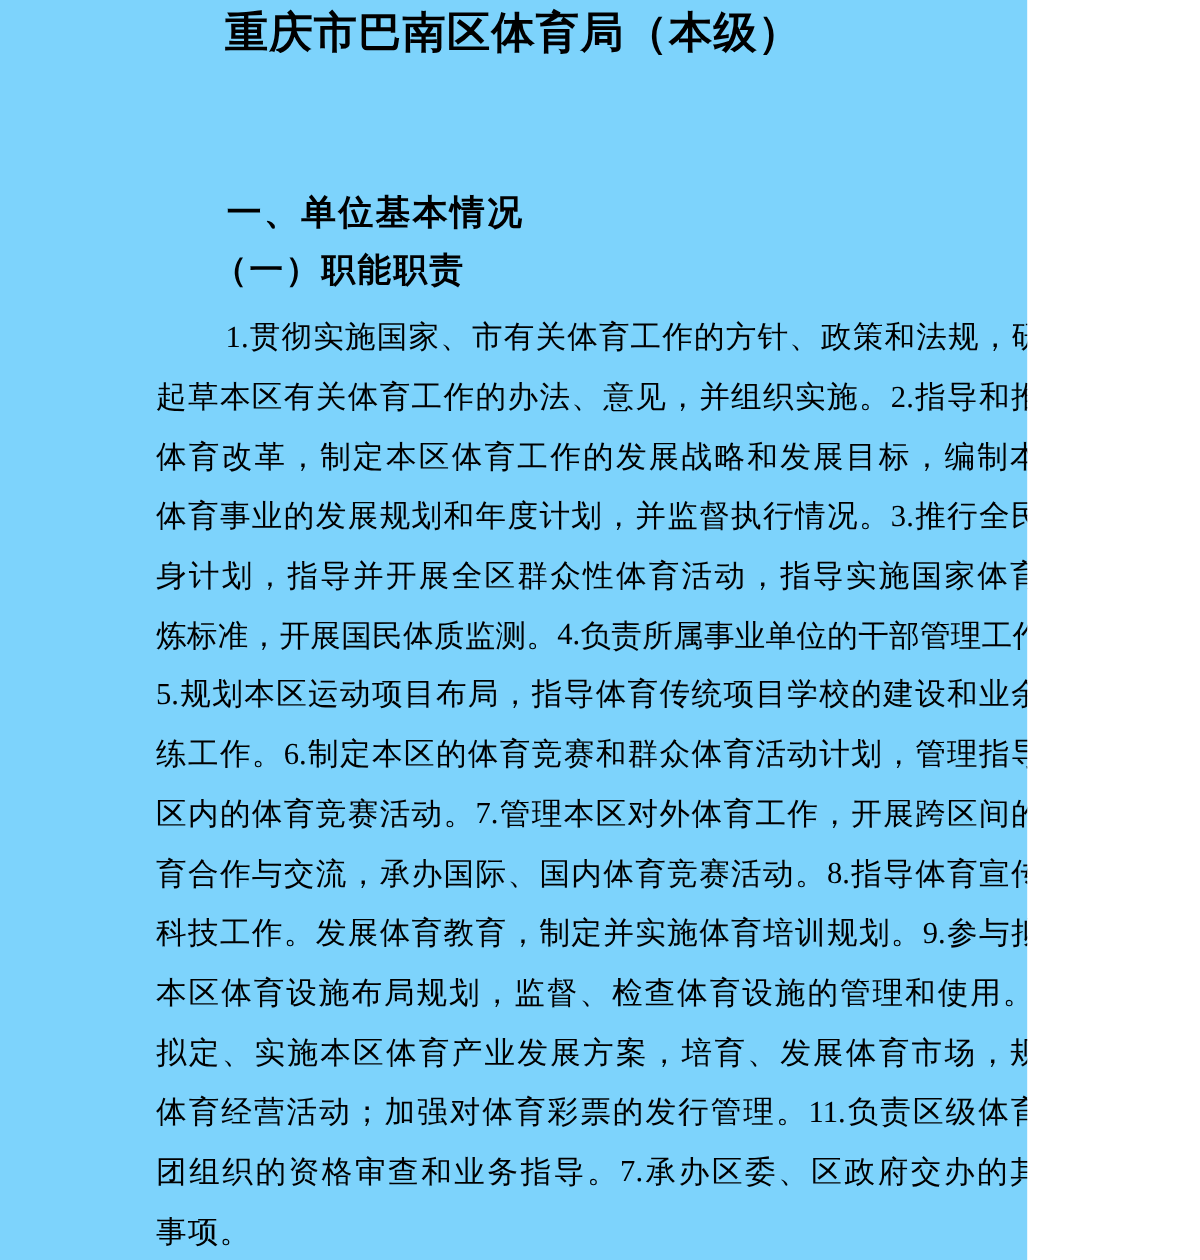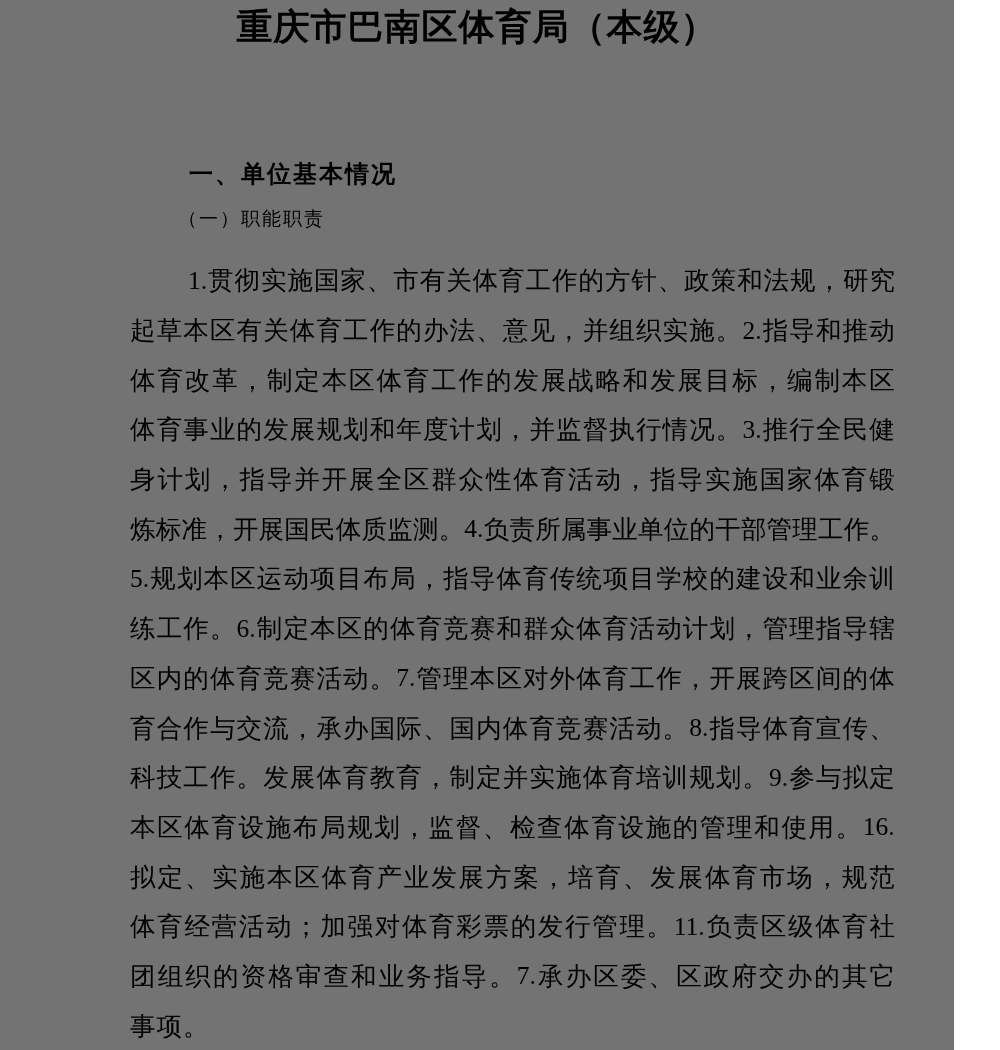--- a/index.html
+++ b/index.html
@@ -1,21 +1,21 @@
 <!DOCTYPE html>
 <html><head>
 <meta charset="utf-8">
 <style>
   * { margin: 0; padding: 0; box-sizing: border-box; }
   html, body { background: #ffffff; }
   .page {
     position: relative;
-    width: 954px;
+    width: 856px;
     height: 1050px;
-    background: #737373;
+    background: #7dd3fc;
     color: #000000;
     overflow: hidden;
     font-family: "Liberation Serif", "DejaVu Serif", serif;
   }
   .doc-title {
     position: absolute;
     top: 3px;
     left: 0;
     width: 100%;
     text-align: center;
@@ -24,31 +24,31 @@
     font-size: 36px;
     line-height: 48px;
     letter-spacing: 1px;
   }
   .section-heading {
     position: absolute;
     top: 158px;
     left: 189px;
     font-family: Liberation Mono, monospace;
     font-weight: bold;
-    font-size: 24px;
+    font-size: 29px;
     letter-spacing: 2px;
     text-align: center;
   }
   .subsection-heading {
     position: absolute;
     top: 206px;
     left: 178px;
     font-family: "Liberation Serif", "DejaVu Serif", serif;
-    font-weight: normal;
-    font-size: 19px;
+    font-weight: bold;
+    font-size: 28px;
     letter-spacing: 2px;
   }
   .body-text {
     position: absolute;
     top: 256px;
     left: 130px;
     width: 765px;
   }
   .body-line {
     display: flex;

